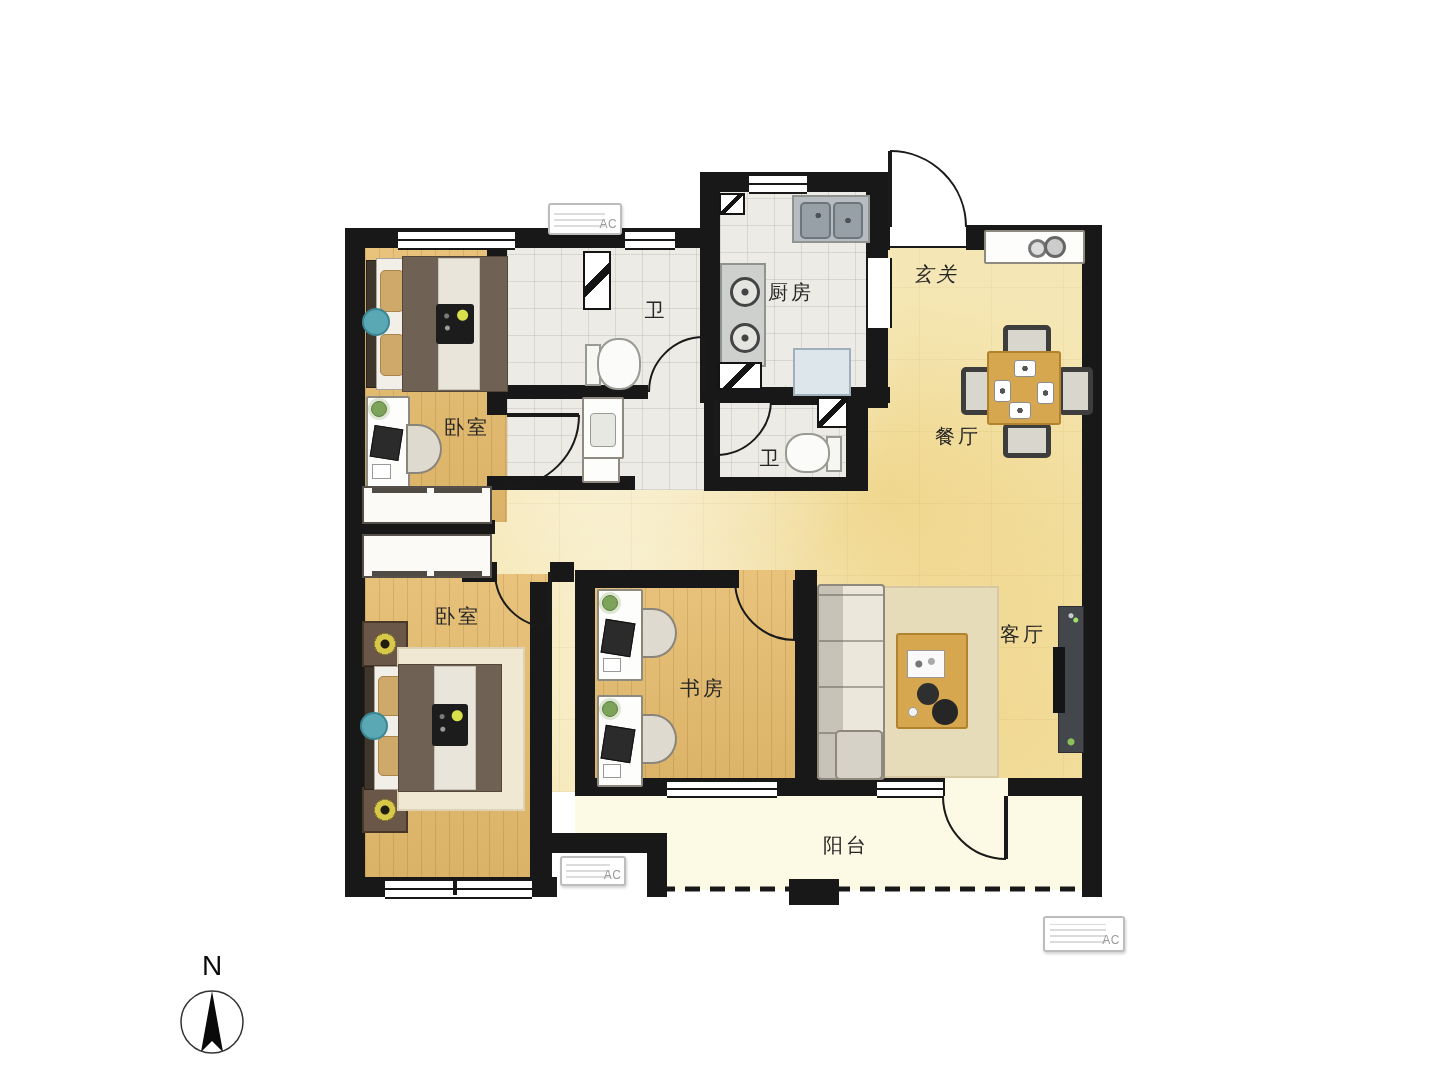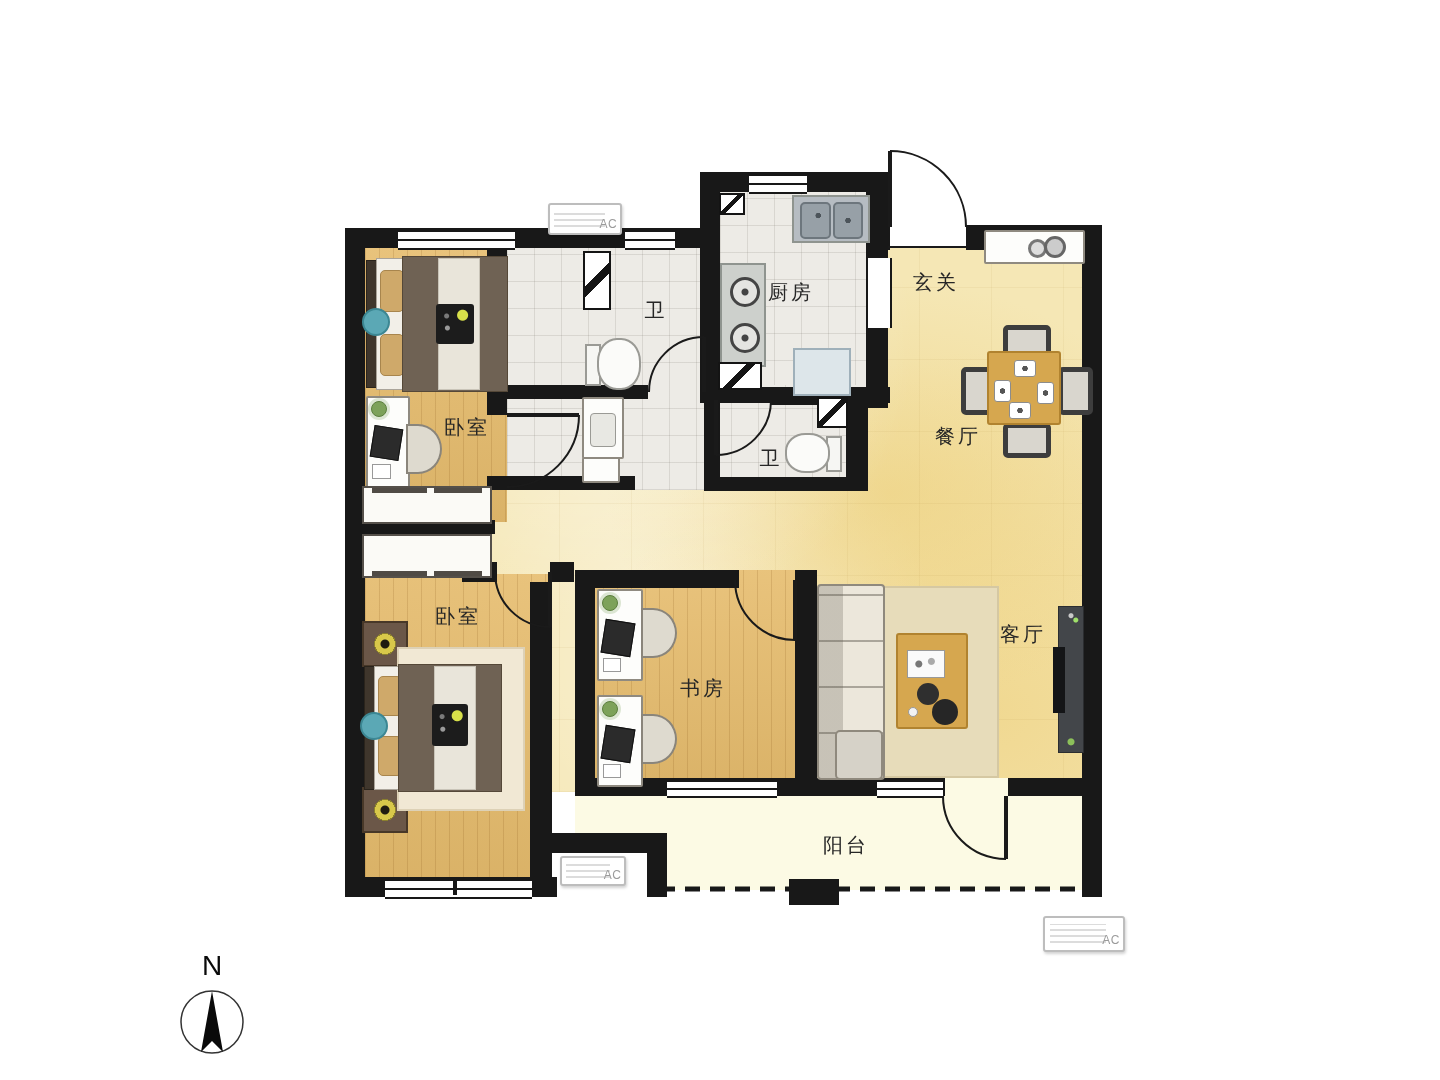--- a/index.html
+++ b/index.html
@@ -272,21 +272,21 @@
       <path d="M1006,796 L1006,859" stroke-width="4"></path>
       <path d="M1006,859 A63,63 0 0 1 943,796" stroke-width="2"></path>
     </g>
     <line x1="660" y1="889" x2="1082" y2="889" stroke="#181818" stroke-width="5" stroke-dasharray="15 10"></line>
     <rect x="789" y="879" width="50" height="26" fill="#181818"></rect>
   </svg>
 
   <div class="abs rlabel" style="left:467px;top:427px;">卧室</div>
   <div class="abs rlabel" style="left:656px;top:310px;">卫</div>
   <div class="abs rlabel" style="left:791px;top:292px;">厨房</div>
-  <div class="abs rlabel" style="left:936px;top:282px;">玄关</div>
+  <div class="abs rlabel" style="left:936px;top:274px;font-style:italic;">玄关</div>
   <div class="abs rlabel" style="left:958px;top:436px;">餐厅</div>
   <div class="abs rlabel" style="left:771px;top:458px;">卫</div>
   <div class="abs rlabel" style="left:458px;top:616px;">卧室</div>
   <div class="abs rlabel" style="left:703px;top:688px;">书房</div>
   <div class="abs rlabel" style="left:1023px;top:634px;">客厅</div>
   <div class="abs rlabel" style="left:846px;top:845px;">阳台</div>
 
   <div class="abs" style="left:170px;top:945px;width:90px;height:120px;">
     <svg width="90" height="120" viewBox="0 0 90 120">
       <circle cx="42" cy="77" r="31" fill="none" stroke="#333" stroke-width="1.5"></circle>

